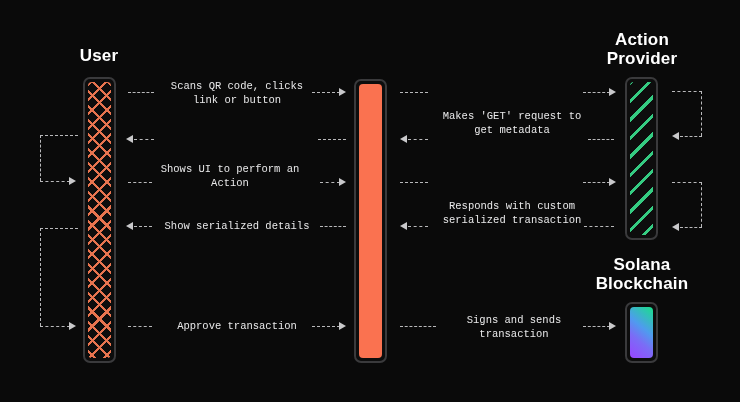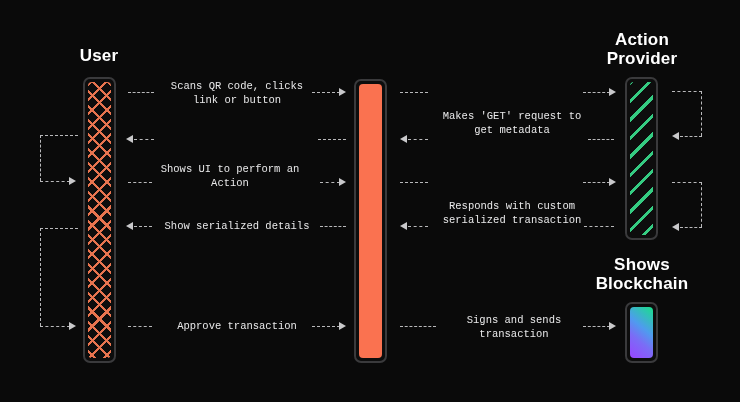--- a/index.html
+++ b/index.html
@@ -123,21 +123,21 @@
 <body>
 
 <div id="canvas">
 
   <div class="heading" style="left:54px; top:46px; width:90px;">User</div>
 
 
   <div class="heading" style="left:592px; top:30px; width:100px;">Action
 Provider</div>
 
-  <div class="heading" style="left:578px; top:255px; width:128px;">Shows
+  <div class="heading" style="left:578px; top:255px; width:128px;">Solana
 Blockchain</div>
 
   <div class="bar" style="left:83px; top:77px; width:33px; height:286px;">
     <div class="bar-fill fill-user"></div>
   </div>
 
   <div class="bar" style="left:354px; top:79px; width:33px; height:284px;">
     <div class="bar-fill fill-client"></div>
   </div>
 

